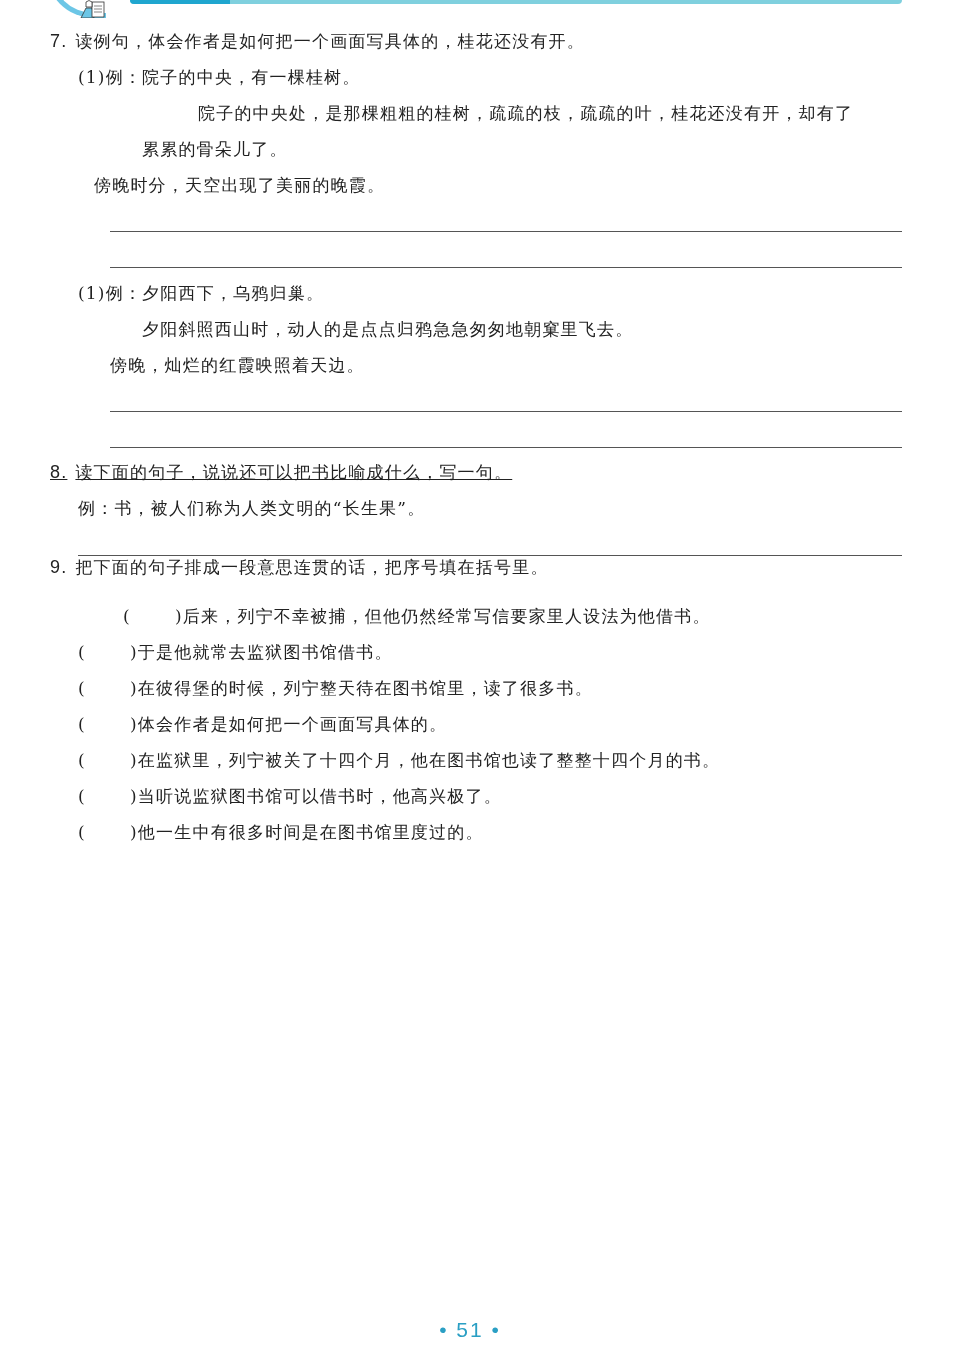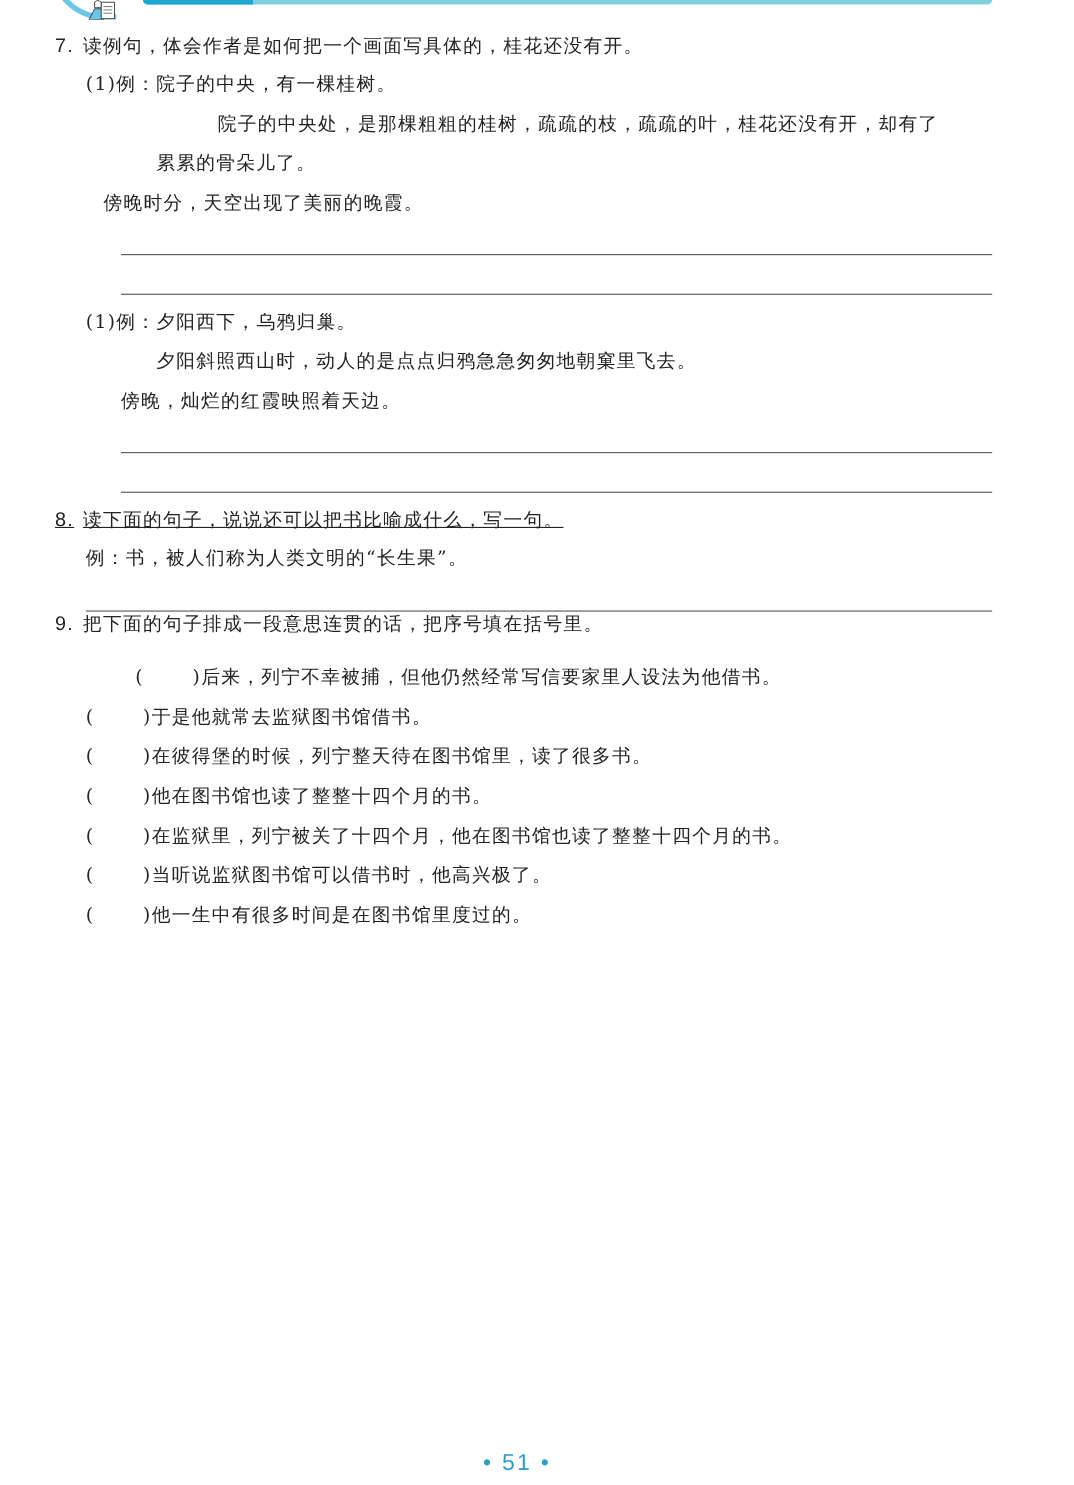--- a/index.html
+++ b/index.html
@@ -130,21 +130,21 @@
 <div class="line" style="left:78px; top:605px;margin-left:45px;">
   <span class="paren"><span>(</span></span><span>)</span><span>后来，列宁不幸被捕，但他仍然经常写信要家里人设法为他借书。</span>
 </div>
 <div class="line" style="left:78px; top:641px;">
   <span class="paren"><span>(</span></span><span>)</span><span>于是他就常去监狱图书馆借书。</span>
 </div>
 <div class="line" style="left:78px; top:677px;">
   <span class="paren"><span>(</span></span><span>)</span><span>在彼得堡的时候，列宁整天待在图书馆里，读了很多书。</span>
 </div>
 <div class="line" style="left:78px; top:713px;">
-  <span class="paren"><span>(</span></span><span>)</span><span>他在图书馆也读了整整十四个月的书。</span>
+  <span class="paren"><span>(</span></span><span>)</span><span>体会作者是如何把一个画面写具体的。</span>
 </div>
 <div class="line" style="left:78px; top:749px;">
   <span class="paren"><span>(</span></span><span>)</span><span>在监狱里，列宁被关了十四个月，他在图书馆也读了整整十四个月的书。</span>
 </div>
 <div class="line" style="left:78px; top:785px;">
   <span class="paren"><span>(</span></span><span>)</span><span>当听说监狱图书馆可以借书时，他高兴极了。</span>
 </div>
 <div class="line" style="left:78px; top:821px;">
   <span class="paren"><span>(</span></span><span>)</span><span>他一生中有很多时间是在图书馆里度过的。</span>
 </div>

